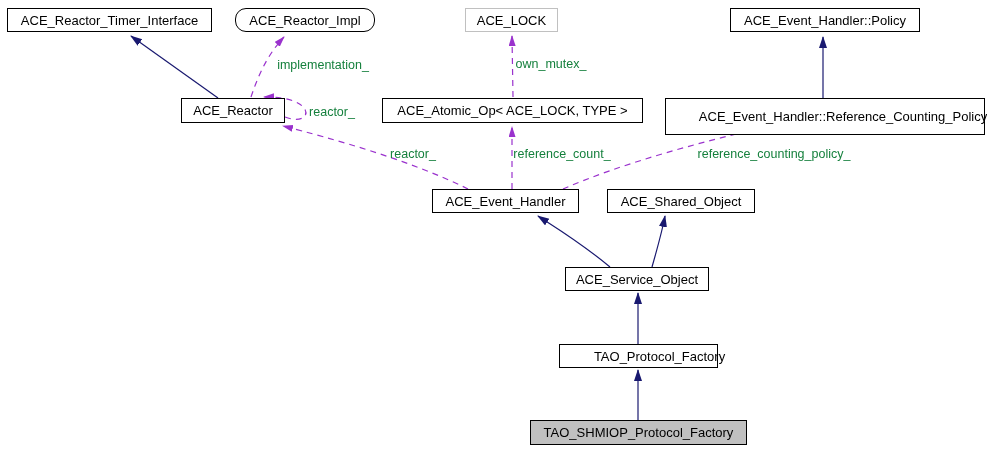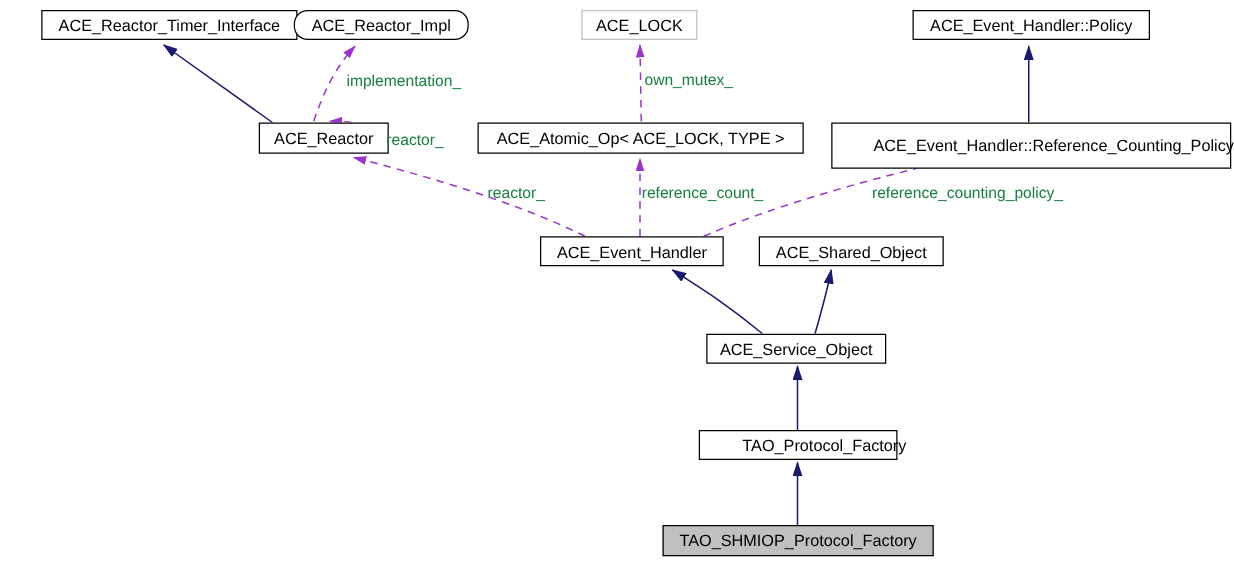--- a/index.html
+++ b/index.html
@@ -45,25 +45,25 @@
         <path d="M512,189 L512,127" class="edge-usage" marker-end="url(#arrow-usage)"></path>
         <path d="M563,189 C620,164 700,142 766,127" class="edge-usage" marker-end="url(#arrow-usage)"></path>
         <path d="M823,98 L823,37" class="edge-inheritance" marker-end="url(#arrow-inherit)"></path>
         <path d="M610,267 C580,242 558,229 538,216" class="edge-inheritance" marker-end="url(#arrow-inherit)"></path>
         <path d="M652,267 C658,246 662,232 665,216" class="edge-inheritance" marker-end="url(#arrow-inherit)"></path>
         <path d="M638,344 L638,293" class="edge-inheritance" marker-end="url(#arrow-inherit)"></path>
         <path d="M638,420 L638,370" class="edge-inheritance" marker-end="url(#arrow-inherit)"></path>
       </g>
   </svg>
   <div id="nodes-layer">
-      <div class="node" style="left: 7px; top: 8px; width: 205px; height: 24px; margin-left: 26px;">ACE_Reactor_Timer_Interface</div>
+      <div class="node" style="left: 7px; top: 8px; width: 205px; height: 24px;">ACE_Reactor_Timer_Interface</div>
       <div class="node" style="left: 235px; top: 8px; width: 140px; height: 24px; border-radius: 11px;">ACE_Reactor_Impl</div>
       <div class="node grey-border" style="left: 465px; top: 8px; width: 93px; height: 24px;">ACE_LOCK</div>
       <div class="node" style="left: 730px; top: 8px; width: 190px; height: 24px;">ACE_Event_Handler::Policy</div>
-      <div class="node" style="left: 181px; top: 98px; width: 104px; height: 25px; margin-left: 26px;">ACE_Reactor</div>
+      <div class="node" style="left: 181px; top: 98px; width: 104px; height: 25px;">ACE_Reactor</div>
       <div class="node" style="left: 382px; top: 98px; width: 261px; height: 25px; text-align: right;">ACE_Atomic_Op&lt; ACE_LOCK, TYPE &gt;</div>
       <div class="node" style="left: 665px; top: 98px; width: 320px; height: 37px; padding-left: 36px;">ACE_Event_Handler::Reference_Counting_Policy</div>
       <div class="node" style="left: 432px; top: 189px; width: 147px; height: 24px;">ACE_Event_Handler</div>
       <div class="node" style="left: 607px; top: 189px; width: 148px; height: 24px;">ACE_Shared_Object</div>
       <div class="node" style="left: 565px; top: 267px; width: 144px; height: 24px;">ACE_Service_Object</div>
       <div class="node" style="left: 559px; top: 344px; width: 159px; height: 24px; padding-left: 42px;">TAO_Protocol_Factory</div>
       <div class="node filled" style="left: 530px; top: 420px; width: 217px; height: 25px;">TAO_SHMIOP_Protocol_Factory</div>
     </div>
   <div id="labels-layer">
       <div class="edge-label" style="left: 323px; top: 65px;">implementation_</div>

